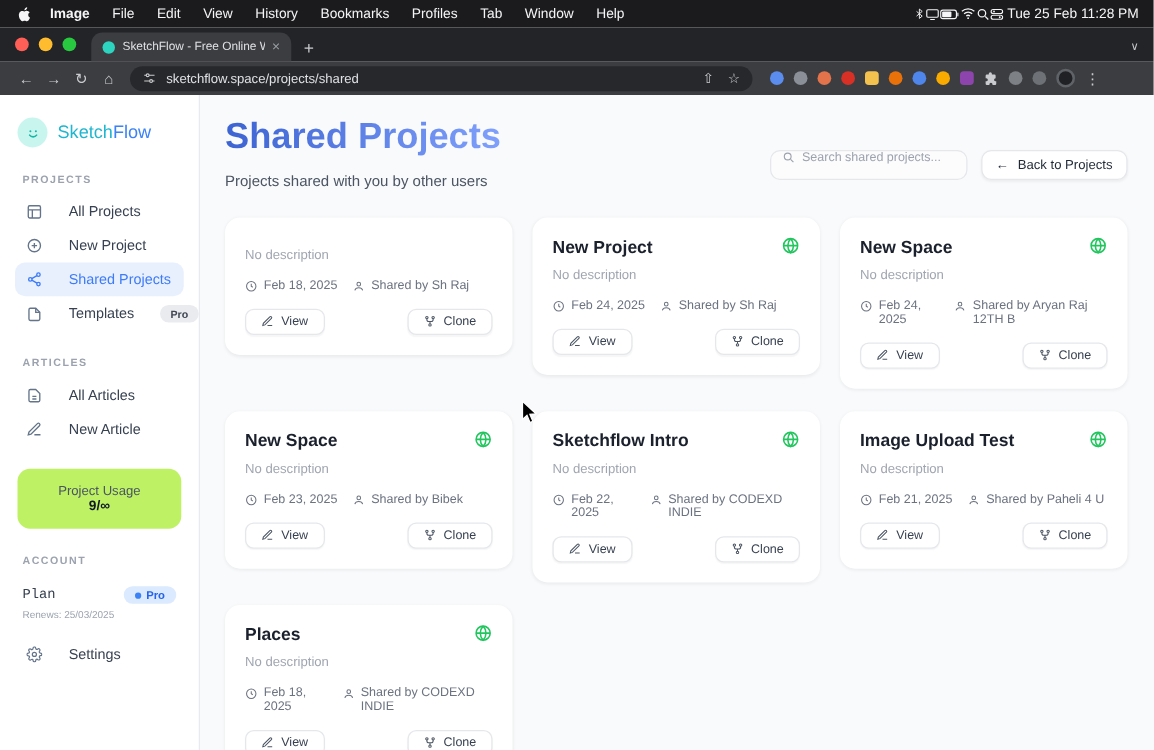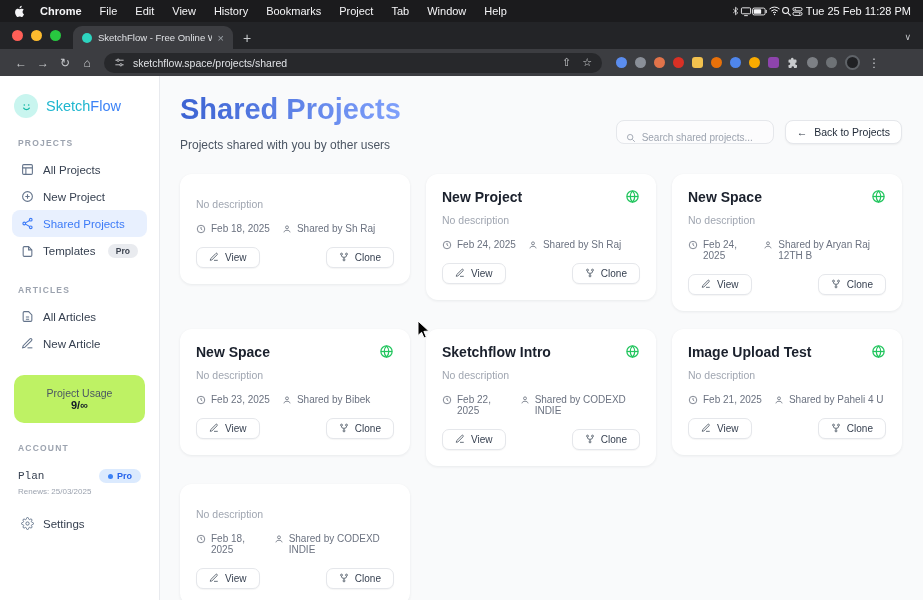--- a/index.html
+++ b/index.html
@@ -47,21 +47,21 @@
   
   .app-area { display:flex; height:524px; }
 
   
   .sidebar { width:160px; background:#fff; border-right:1px solid #e8eaee; padding:18px 12px 0; flex-shrink:0; }
   .logo-row { display:flex; align-items:center; gap:8px; padding:0 2px; }
   .logo-badge { width:24px; height:24px; border-radius:50%; background:#c9f5ef; display:flex; align-items:center; justify-content:center; flex-shrink:0; }
   .logo-text { font-size:14.5px; font-weight:normal; }
   .logo-text .t1 { color:#1fb6cf; } .logo-text .t2 { color:#3b82f6; }
   .sec-label { font-size:8.5px; letter-spacing:1.2px; color:#9ca3af; font-weight:bold; margin:20px 6px 8px; }
-  .side-item { display:flex; align-items:center; gap:9px; padding:7px 9px; border-radius:8px; color:#374151; font-size:11.5px; }
+  .side-item { display:flex; align-items:center; gap:21px; padding:7px 9px; border-radius:8px; color:#374151; font-size:11.5px; }
   .side-item .sic { display:flex; color:#64748b; }
   .side-item svg { display:block; }
   .side-item.active { background:#e8f0fe; color:#3d7bf7; }
   .side-item.active .sic { color:#3d7bf7; }
   .pro-pill { margin-left:auto; background:#e9ebef; color:#3f4652; font-size:8.5px; padding:2px 8px; border-radius:999px; font-weight:bold; }
   .usage-box { margin:18px 2px 0; background:#bef264; border-radius:10px; padding:12px 10px; display:flex; justify-content:space-between; align-items:center;flex-direction:column; }
   .usage-label { font-size:10.5px; color:#4b5563; }
   .usage-value { font-size:11px; font-weight:bold; color:#111827; }
   .plan-row { display:flex; align-items:center; justify-content:space-between; padding:8px 6px 2px; }
   .plan-label { font-size:11px; color:#374151;font-family:Liberation Mono, monospace; }
@@ -69,21 +69,21 @@
   .plan-dot { width:5px; height:5px; border-radius:50%; background:#3b82f6; }
   .renews { font-size:8px; color:#9ca3af; padding:2px 6px 0; }
   .account-items { margin-top:14px; }
 
   
   .main { flex:1; padding:18px 21px 0 20px; position:relative; overflow:hidden; }
   .page-title { font-size:29px; font-weight:bold; line-height:1.1; display:inline-block; color:#4d7cf7;
     background:linear-gradient(90deg,#3c63d2,#7fa0fb); -webkit-background-clip:text; background-clip:text; -webkit-text-fill-color:transparent; }
   .subtitle { margin-top:12px; font-size:12px; color:#4b5563; }
   .head-controls { position:absolute; top:44px; right:21px; display:flex; gap:11px; align-items:center; }
-  .searchbox { width:158px; height:24px; background:#fcfcfd; border:1px solid #e5e7eb; border-radius:8px; display:flex; align-items:flex-end; gap:6px; padding:0 9px; color:#9ca3af; }
+  .searchbox { width:158px; height:24px; background:#fcfcfd; border:1px solid #e5e7eb; border-radius:8px; display:flex; align-items:flex-start; gap:6px; padding:0 9px; color:#9ca3af; }
   .searchbox input { border:0; outline:0; background:transparent; font-size:10px; color:#374151; width:100%; font-family:inherit; }
   .searchbox input::placeholder { color:#9ca3af; }
   .back-btn { height:24px; background:#fff; border:1px solid #e5e7eb; border-radius:8px; display:flex; align-items:center; gap:7px; padding:0 11px; font-size:10.5px; color:#1f2937; box-shadow:0 1px 2px rgba(0,0,0,.05); }
 
   .grid { margin-top:22px; display:grid; grid-template-columns:repeat(3,1fr); gap:18px 16px; align-items:start; }
   .card { background:#fff; border-radius:12px; padding:15px 16px 16px; box-shadow:0 1px 3px rgba(16,24,40,.07); }
   .card-head { display:flex; justify-content:space-between; align-items:flex-start; }
   .card-title { font-size:14px; font-weight:bold; color:#1a202c; }
   .globe { display:flex; color:#22c55e; }
   .card-desc { margin-top:9px; font-size:10.5px; color:#a0a6b1; }
@@ -99,27 +99,27 @@
 </style>
 </head>
 <body>
 
 <div class="menubar">
   <span class="apple-wrap">
     <svg width="11" height="13" viewBox="0 0 24 28">
         <path fill="#f5f5f7" d="M18.7 14.9c0-3 2.5-4.5 2.6-4.6-1.4-2.1-3.6-2.4-4.4-2.4-1.9-.2-3.7 1.1-4.6 1.1-.9 0-2.4-1.1-4-1-2 0-3.9 1.2-5 3-2.1 3.7-.5 9.1 1.5 12.1 1 1.5 2.2 3.1 3.8 3 1.5-.1 2.1-1 3.9-1s2.3 1 4 .9c1.6 0 2.7-1.5 3.7-3 1.2-1.7 1.6-3.4 1.7-3.5-.1 0-3.2-1.2-3.2-4.6zM15.7 5.2c.8-1 1.4-2.4 1.2-3.8-1.2 0-2.6.8-3.5 1.8-.8.9-1.5 2.3-1.3 3.7 1.4.1 2.8-.7 3.6-1.7z"></path>
       </svg>
   </span>
-  <span class="mitem appname">Chrome</span>
+  <span class="mitem appname">Image</span>
   <span class="mitem">File</span>
   <span class="mitem">Edit</span>
   <span class="mitem">View</span>
   <span class="mitem">History</span>
   <span class="mitem">Bookmarks</span>
-  <span class="mitem">Project</span>
+  <span class="mitem">Profiles</span>
   <span class="mitem">Tab</span>
   <span class="mitem">Window</span>
   <span class="mitem">Help</span>
   <span class="mb-right">
     <span class="mb-ico">
         <svg width="9" height="12" viewBox="0 0 24 24" fill="none" stroke="#f5f5f7" stroke-width="2">
           <path d="M6 7l12 10-6 5V2l6 5L6 17"></path>
         </svg>
       </span>
     <span class="mb-ico">
@@ -662,20 +662,30 @@
                   <circle cx="12" cy="19" r="2.3"></circle>
                   <path d="M6 7.3v1.2a4 4 0 0 0 4 4h4a4 4 0 0 0 4-4V7.3M12 16.7v-4.2"></path>
                 </svg>
               </span>
               <span>Clone</span>
             </button>
         </div>
       </div>
 
       <div class="card">
+        <div class="card-head">
+          <div class="card-title">Places</div>
+          <span class="globe">
+              <svg width="15" height="15" viewBox="0 0 24 24" fill="none" stroke="currentColor" stroke-width="2">
+                <circle cx="12" cy="12" r="9"></circle>
+                <path d="M3 12h18"></path>
+                <path d="M12 3a13 13 0 0 1 0 18a13 13 0 0 1 0-18"></path>
+              </svg>
+            </span>
+        </div>
         <div class="card-desc">No description</div>
         <div class="card-meta">
           <span class="meta-item">
               <span class="micon">
                 <svg width="10" height="10" viewBox="0 0 24 24" fill="none" stroke="currentColor" stroke-width="2">
                   <circle cx="12" cy="12" r="9"></circle>
                   <path d="M12 7v5l3 2"></path>
                 </svg>
               </span>
               <span>Feb 18, 2025</span>

